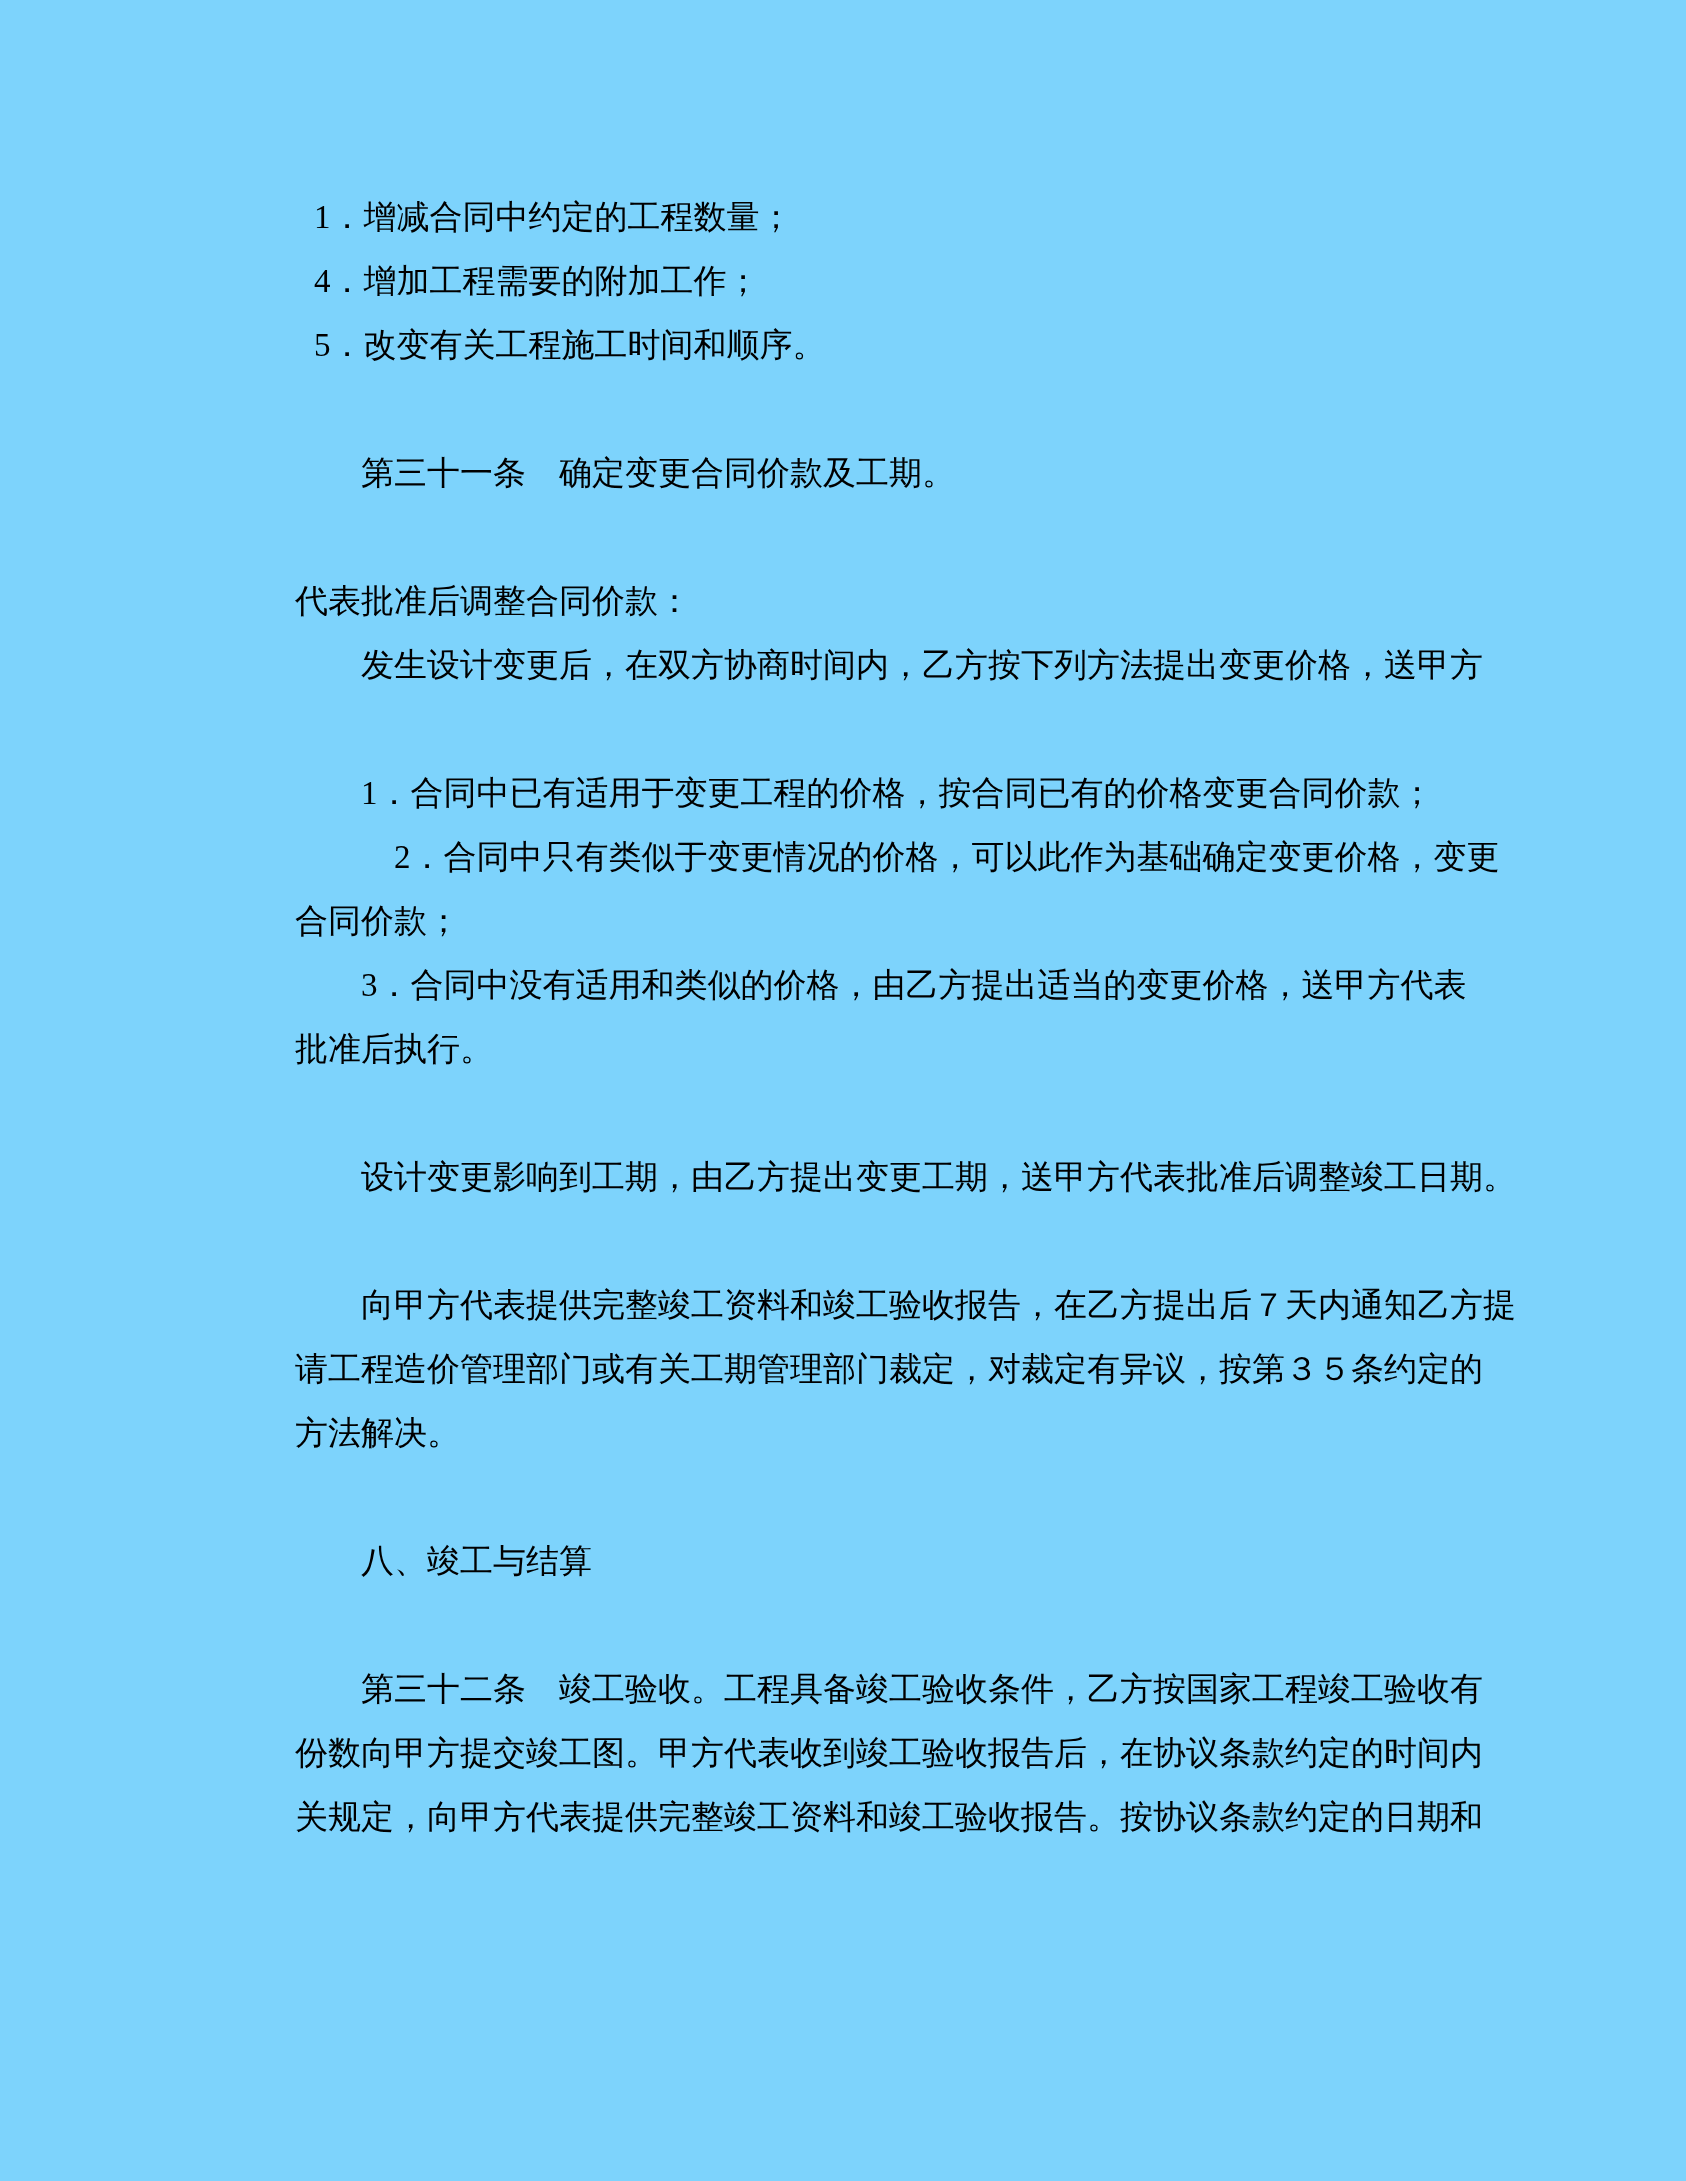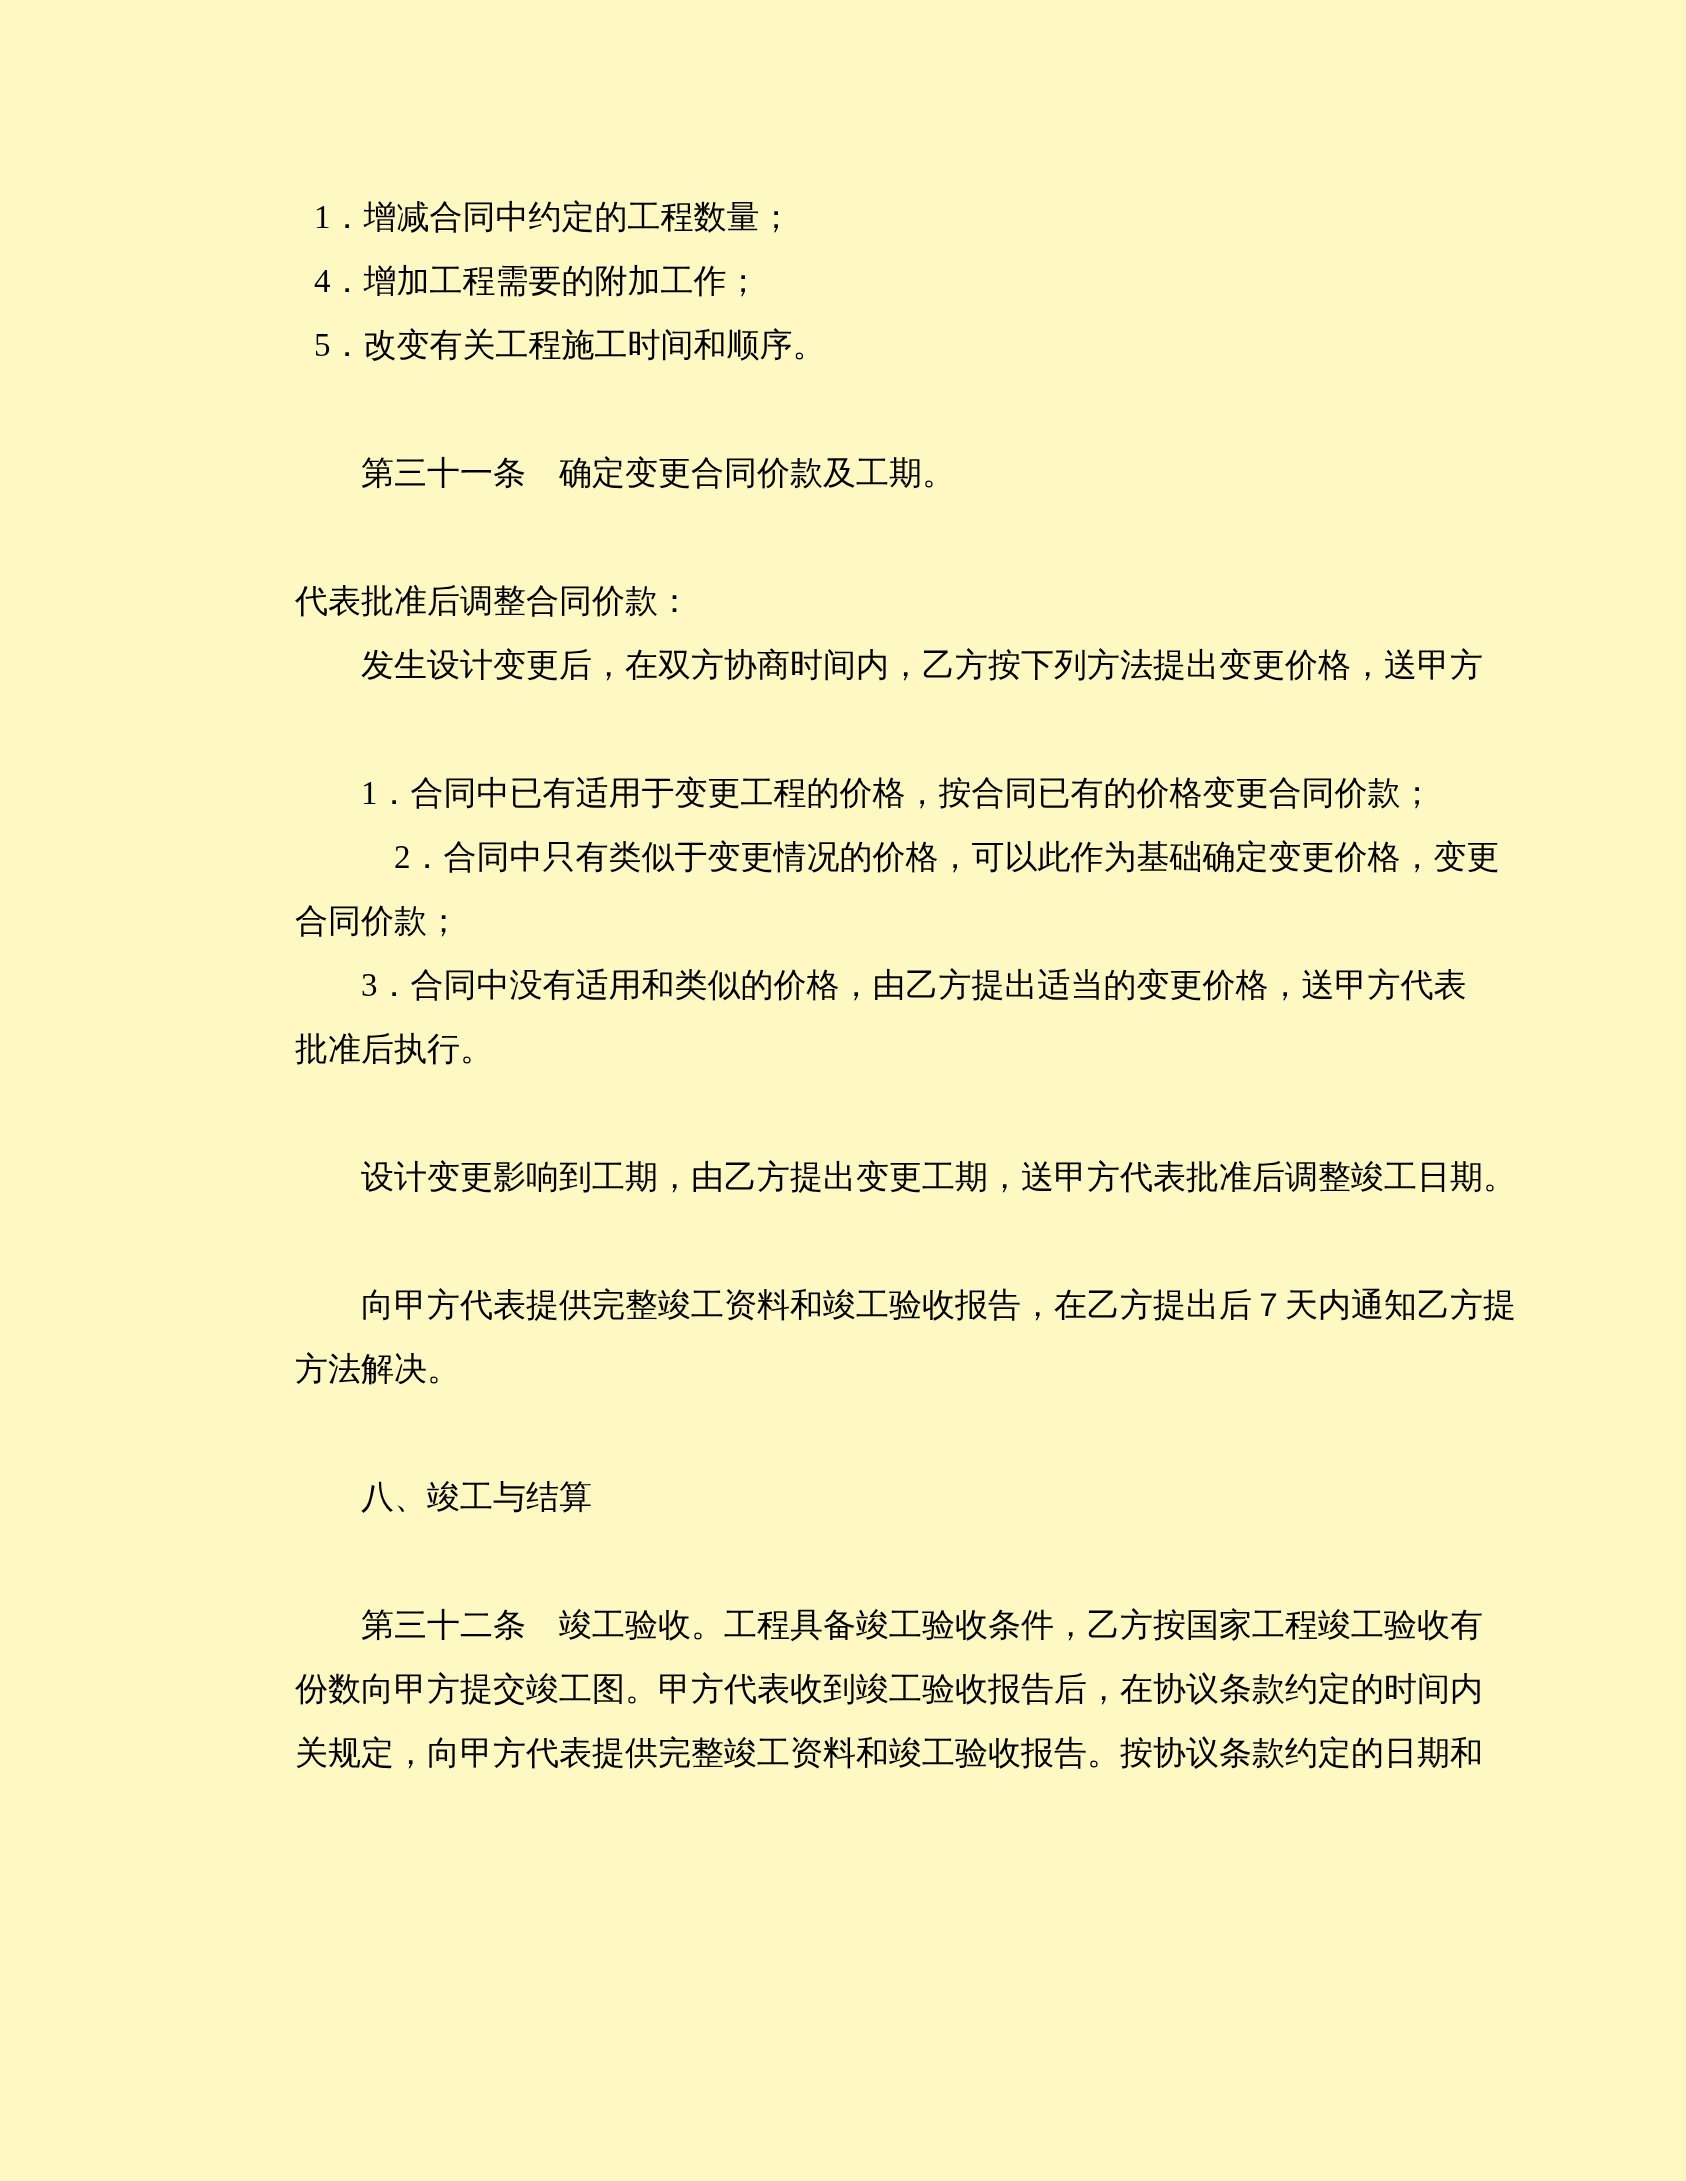--- a/index.html
+++ b/index.html
@@ -4,21 +4,21 @@
 <style>
   html, body {
     margin: 0;
     padding: 0;
     background: #ffffff;
   }
   .page {
     position: relative;
     width: 1686px;
     height: 2182px;
-    background: #fef9c3;
+    background: #7dd3fc;
     overflow: hidden;
     font-family: "Liberation Serif", "DejaVu Serif", serif;
     font-size: 33px;
     color: #000000;
   }
   .doc {
     position: absolute;
     left: 248px;
     top: 185px;
     width: 1304px;
@@ -54,20 +54,21 @@
         <div class="line">　　　2．合同中只有类似于变更情况的价格，可以此作为基础确定变更价格，变更</div>
         <div class="line">合同价款；</div>
         <div class="line">　　3．合同中没有适用和类似的价格，由乙方提出适当的变更价格，送甲方代表</div>
         <div class="line">批准后执行。</div>
       </div>
       <div class="block">
         <div class="line">　　设计变更影响到工期，由乙方提出变更工期，送甲方代表批准后调整竣工日期。</div>
       </div>
       <div class="block">
         <div class="line">　　向甲方代表提供完整竣工资料和竣工验收报告，在乙方提出后７天内通知乙方提</div>
+        <div class="line">请工程造价管理部门或有关工期管理部门裁定，对裁定有异议，按第３５条约定的</div>
         <div class="line">方法解决。</div>
       </div>
       <div class="block">
         <div class="line">　　八、竣工与结算</div>
       </div>
       <div class="block">
         <div class="line">　　第三十二条　竣工验收。工程具备竣工验收条件，乙方按国家工程竣工验收有</div>
         <div class="line">份数向甲方提交竣工图。甲方代表收到竣工验收报告后，在协议条款约定的时间内</div>
         <div class="line">关规定，向甲方代表提供完整竣工资料和竣工验收报告。按协议条款约定的日期和</div>
       </div>

